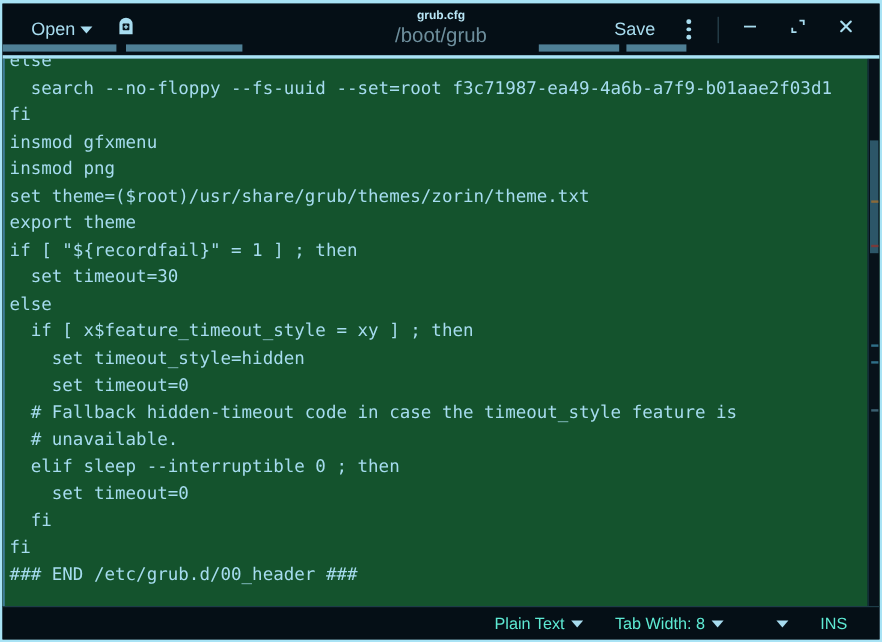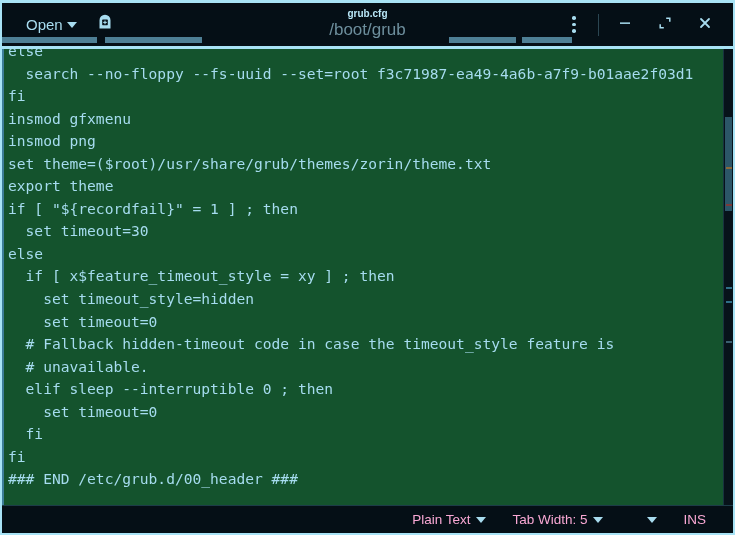--- a/index.html
+++ b/index.html
@@ -197,21 +197,21 @@
     display: flex;
     align-items: center;
     justify-content: flex-end;
     padding-right: 14px;
     box-sizing: border-box;
   }
   .sb-item {
     display: flex;
     align-items: center;
     gap: 6px;
-    color: #f9a8d4;
+    color: #5eead4;
     font-size: 13.5px;
     padding: 0 13px;
     height: 26px;
     cursor: pointer;
     white-space: nowrap;
   }
   .sb-item.static { cursor: default; }
   .sb-gap { width: 18px; }
 </style>
 </head>
@@ -243,20 +243,23 @@
         </span>
       </div>
     </div>
 
     <div class="hb-title">
       <div class="t1">grub.cfg</div>
       <div class="t2">/boot/grub</div>
     </div>
 
     <div class="hb-right">
+      <div class="hb-btn">
+        <span>Save</span>
+      </div>
 
       <div class="hb-btn icon-only">
         <span class="dots">
           <i></i>
             <i></i>
             <i></i>
         </span>
       </div>
 
       <div class="sep"></div>
@@ -327,21 +330,21 @@
     </div>
   </div>
 
   <div id="statusbar">
     <div class="sb-item">
       <span>Plain Text</span>
       <span class="caret"></span>
     </div>
 
     <div class="sb-item">
-      <span>Tab Width: 5</span>
+      <span>Tab Width: 8</span>
       <span class="caret"></span>
     </div>
 
     <div class="sb-gap"></div>
 
 
     <div class="sb-item">
       <span class="caret"></span>
     </div>
 

